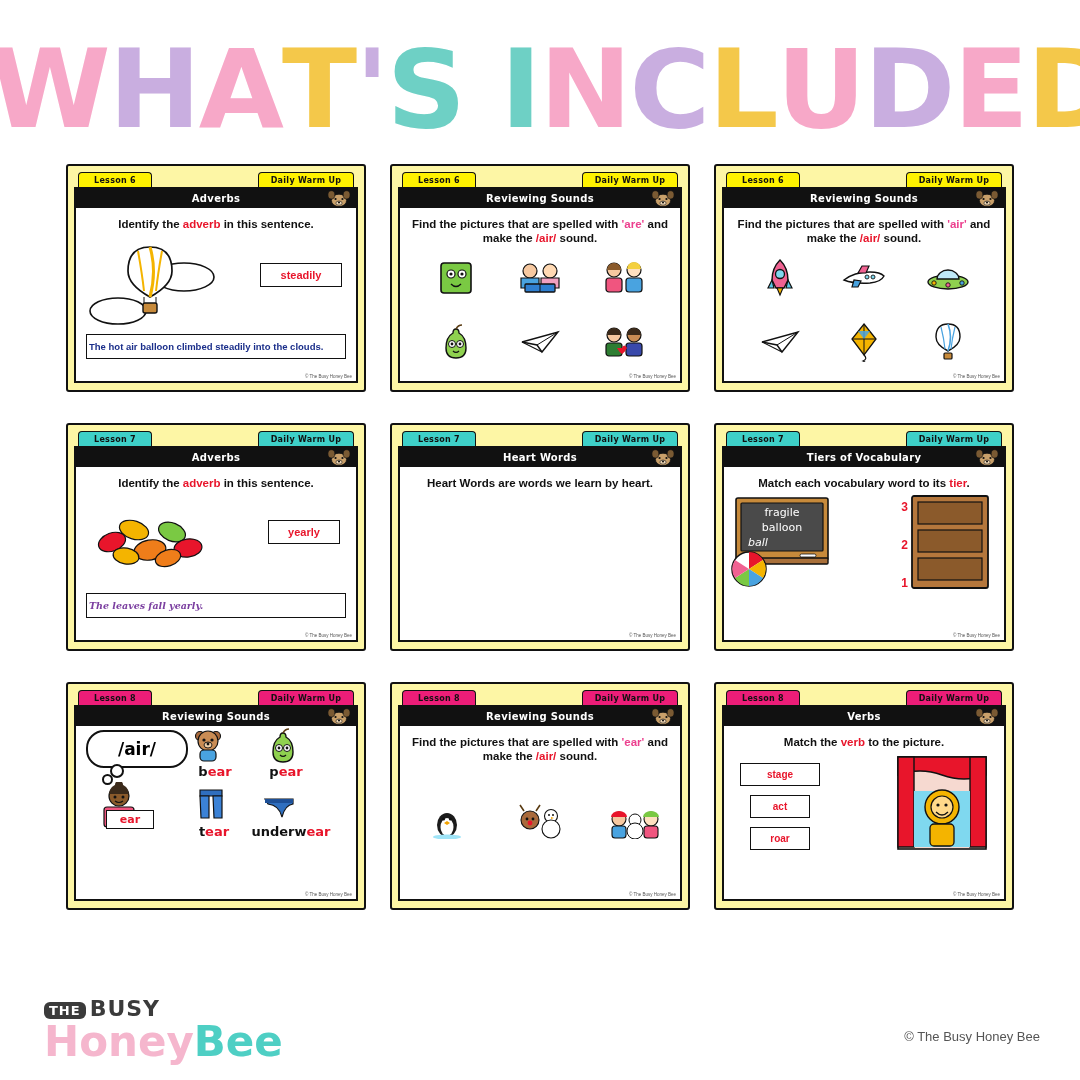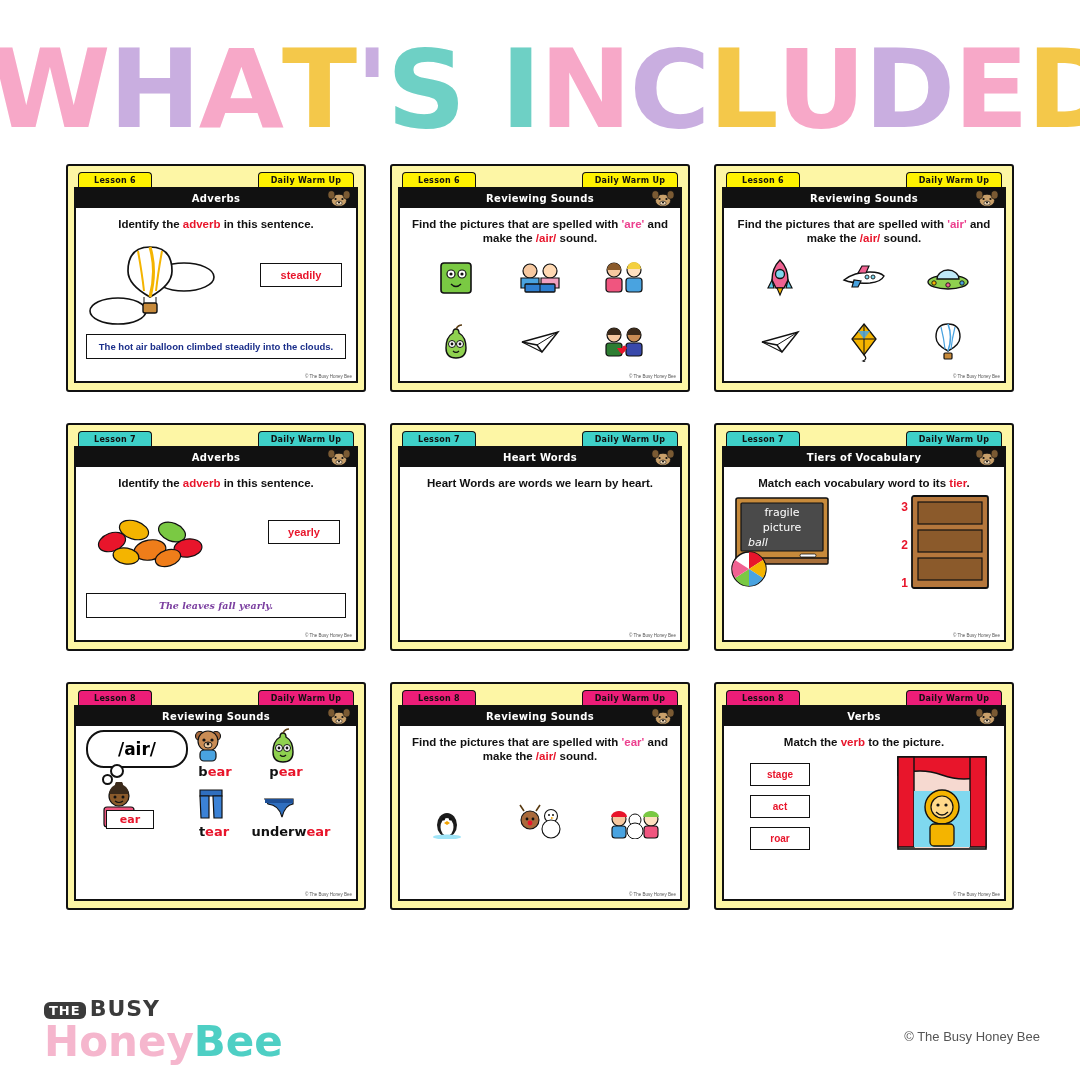--- a/index.html
+++ b/index.html
@@ -135,21 +135,20 @@
     box-sizing: border-box;
   }
   .ans-red { color: #e8152b; }
   .sentence-box {
     position: absolute;
     left: 10px;
     right: 10px;
     bottom: 12px;
     border: 1.5px solid #111;
     background: #fff;
-    text-align: center;
     font-size: 9.5px;
     font-weight: bold;
     padding: 6px 2px;
     box-sizing: border-box;
   }
   .sent-blue { color: #1a2e8a; }
   .sent-purple { color: #7b3fa0; font-family: "DejaVu Serif", serif; font-style: italic; }
 
   .pic-grid {
     display: grid;
@@ -481,21 +480,21 @@
         <div class="instruction">Match each vocabulary word to its <span class="red">tier</span>.</div>
         <div class="content">
           <div style="position:absolute;left:10px;top:6px;"><svg width="96" height="74" viewBox="0 0 96 74" xmlns="http://www.w3.org/2000/svg">
               <rect x="2" y="2" width="92" height="62" rx="2" fill="#c78a3b" stroke="#111" stroke-width="1.6"></rect>
               <rect x="7" y="7" width="82" height="48" rx="1" fill="#4a4a4a" stroke="#111" stroke-width="1.2"></rect>
               <rect x="2" y="62" width="92" height="6" rx="1" fill="#a9703a" stroke="#111" stroke-width="1.4"></rect>
               <rect x="66" y="58" width="16" height="3" rx="1.5" fill="#fff" stroke="#111" stroke-width="0.8"></rect>
             </svg></div>
           <div style="position:absolute;left:24px;top:16px;width:68px;">
             <div style="font-family:'DejaVu Sans',sans-serif;font-size:11px;color:#fff;text-align:center;line-height:1.35;">fragile</div>
-            <div style="font-family:'DejaVu Sans',sans-serif;font-size:11px;color:#fff;text-align:center;line-height:1.35;">picture</div>
+            <div style="font-family:'DejaVu Sans',sans-serif;font-size:11px;color:#fff;text-align:center;line-height:1.35;">balloon</div>
             <div style="font-family:'DejaVu Sans',sans-serif;font-size:11px;color:#fff;text-align:left;line-height:1.35;font-style:italic;">ball</div>
           </div>
           <div style="position:absolute;left:6px;top:60px;"><svg width="38" height="38" viewBox="0 0 38 38" xmlns="http://www.w3.org/2000/svg">
               <circle cx="19" cy="19" r="17" fill="#ffffff" stroke="#111" stroke-width="1.5"></circle>
               <path d="M19 2 a17 17 0 0 1 14 8 l-14 9z" fill="#e8152b"></path>
               <path d="M33 10 a17 17 0 0 1 0 18 l-14 -9z" fill="#f4b400"></path>
               <path d="M33 28 a17 17 0 0 1 -14 8 l0 -17z" fill="#49a3e0"></path>
               <path d="M19 36 a17 17 0 0 1 -14 -8 l14 -9z" fill="#7ac943"></path>
               <path d="M5 28 a17 17 0 0 1 0 -18 l14 9z" fill="#f06292"></path>
             </svg></div>
@@ -653,21 +652,21 @@
             <ellipse cx="9" cy="7" rx="5" ry="6" fill="#7a5a33" stroke="#111" stroke-width="1"></ellipse>
             <ellipse cx="31" cy="7" rx="5" ry="6" fill="#7a5a33" stroke="#111" stroke-width="1"></ellipse>
             <circle cx="15" cy="13" r="1.6" fill="#111"></circle>
             <circle cx="25" cy="13" r="1.6" fill="#111"></circle>
             <ellipse cx="20" cy="19" rx="4.5" ry="3" fill="#f0d7b5" stroke="#111" stroke-width="0.9"></ellipse>
             <circle cx="20" cy="18" r="1.5" fill="#111"></circle>
           </svg></div>
         <div class="instruction">Match the <span class="red">verb</span> to the picture.</div>
         <div class="content">
           <div style="position:absolute;left:16px;top:14px;width:80px;">
-            <div class="answer-box ans-red" style="width:60px;margin:0 auto 9px auto;font-size:10px;">stage</div>
+            <div class="answer-box ans-red" style="width:80px;margin:0 auto 9px auto;font-size:10px;">stage</div>
             <div class="answer-box ans-red" style="width:60px;margin:0 auto 9px auto;font-size:10px;">act</div>
             <div class="answer-box ans-red" style="width:60px;margin:0 auto 9px auto;font-size:10px;">roar</div>
           </div>
           <div style="position:absolute;right:16px;top:6px;"><svg width="92" height="96" viewBox="0 0 92 96" xmlns="http://www.w3.org/2000/svg">
               <rect x="2" y="2" width="88" height="92" fill="#f6d9d0" stroke="#111" stroke-width="1.6"></rect>
               <path d="M2 2 h88 v18 q-22 8 -44 0 q-22 -8 -44 0z" fill="#e8152b" stroke="#111" stroke-width="1.4"></path>
               <path d="M2 2 h16 v90 h-16z" fill="#e8152b" stroke="#111" stroke-width="1.4"></path>
               <path d="M74 2 h16 v90 h-16z" fill="#e8152b" stroke="#111" stroke-width="1.4"></path>
               <rect x="18" y="36" width="56" height="56" fill="#7fd8ef"></rect>
               <circle cx="46" cy="52" r="17" fill="#f4b400" stroke="#111" stroke-width="1.4"></circle>

